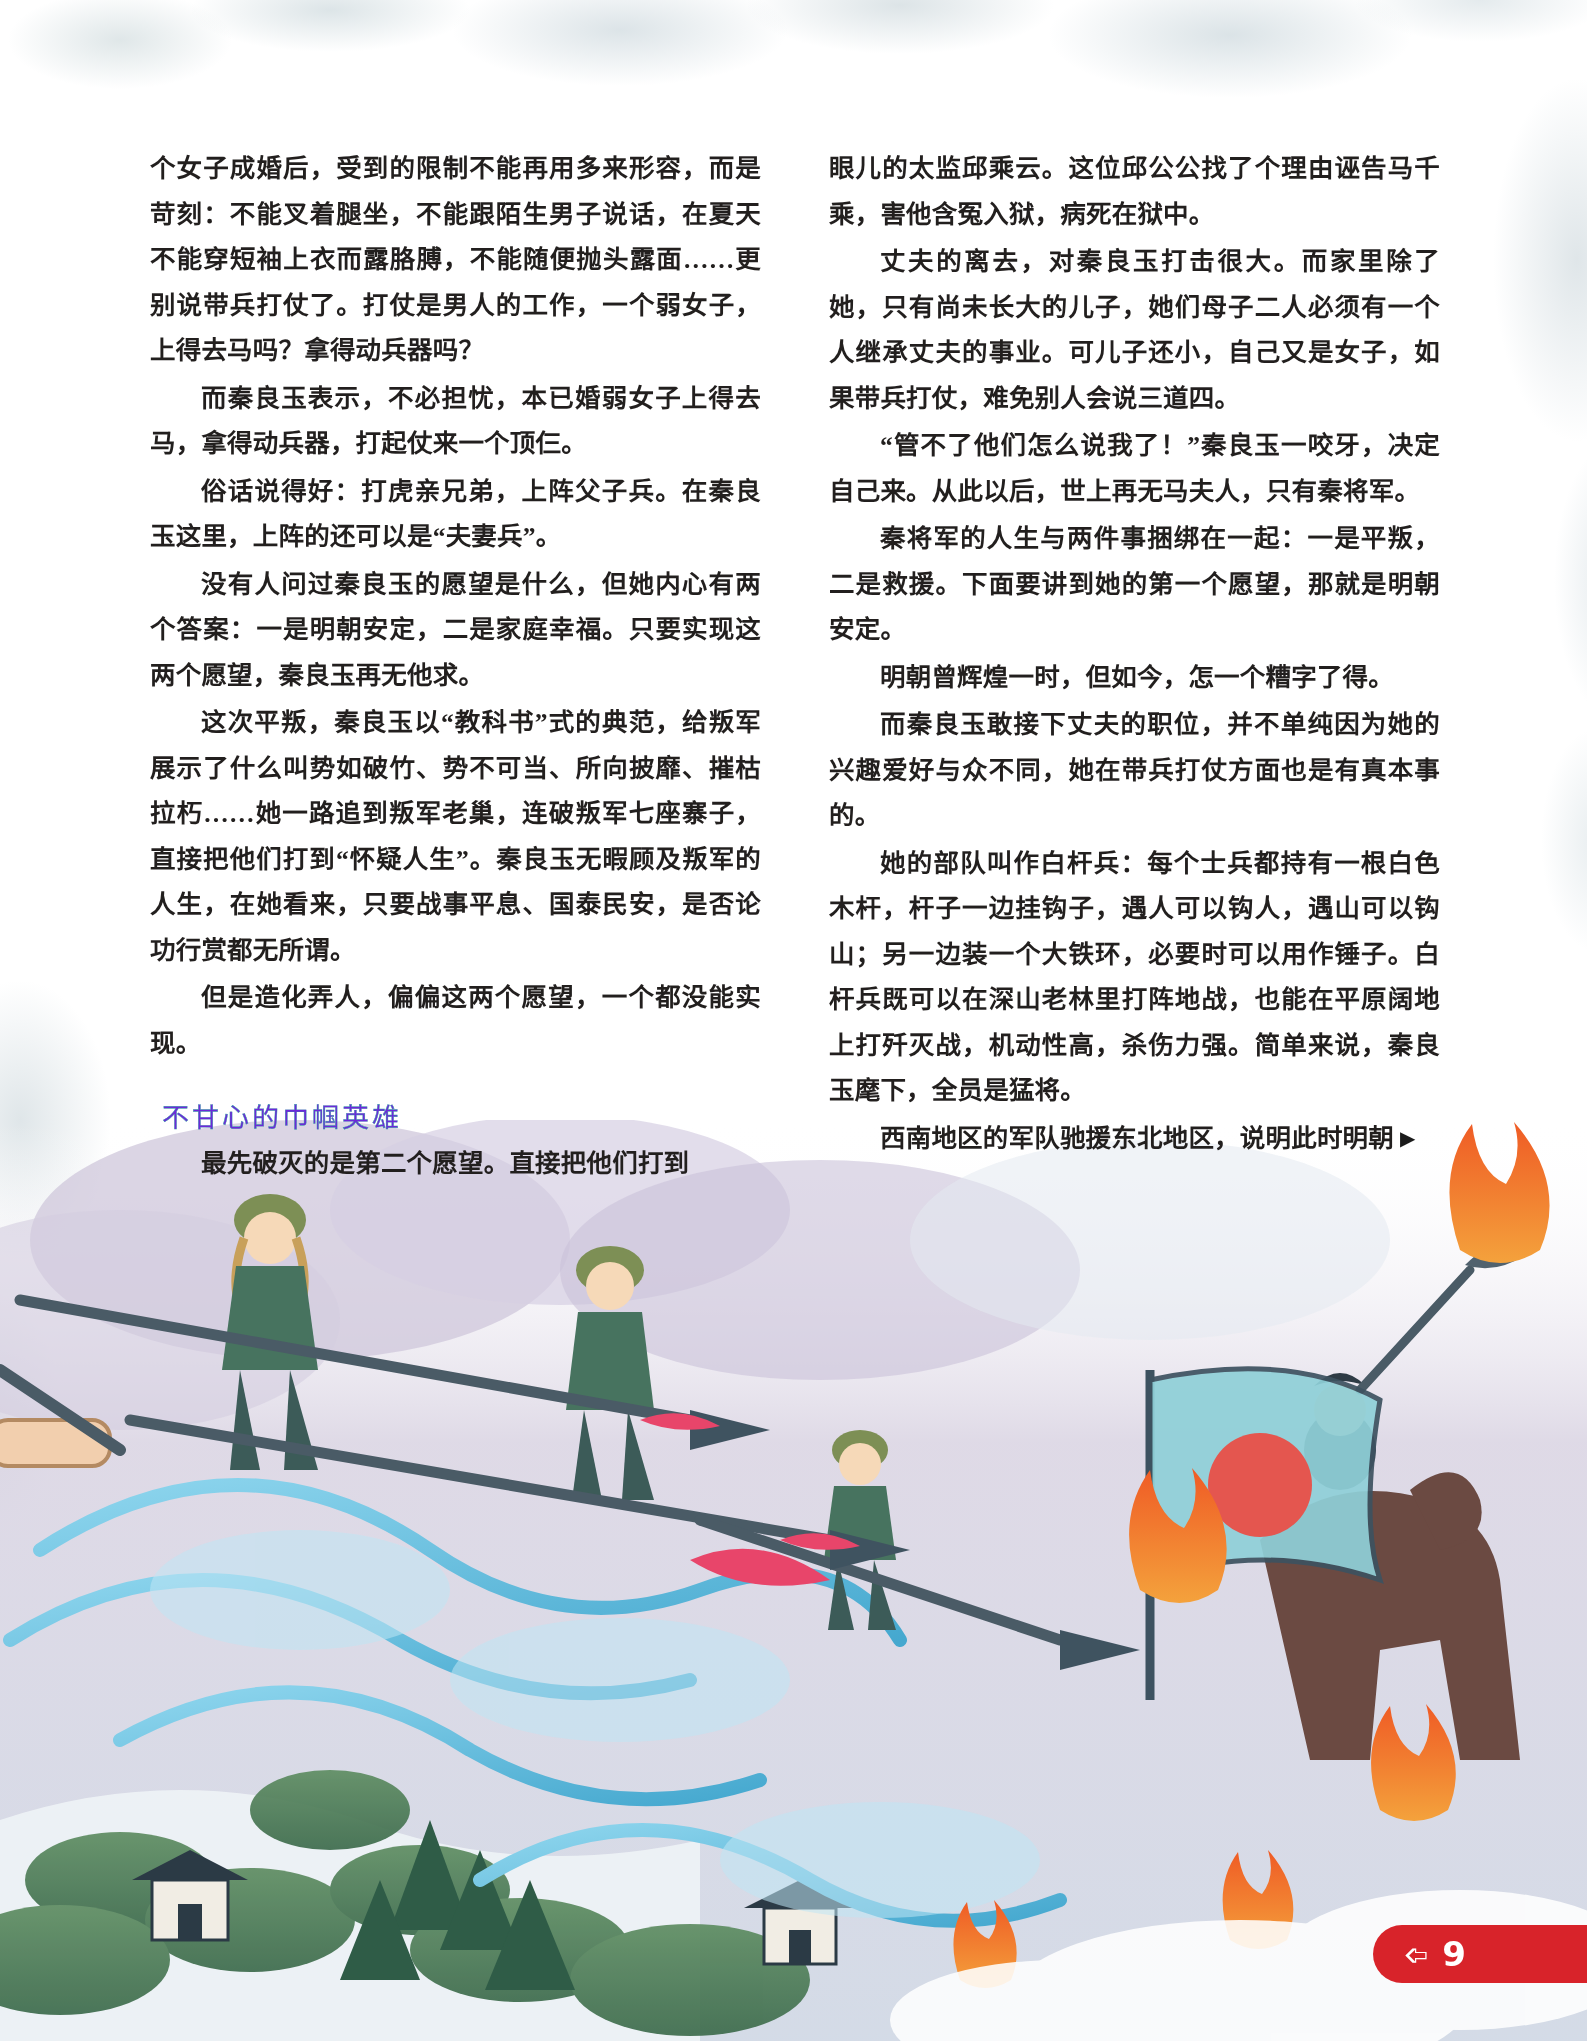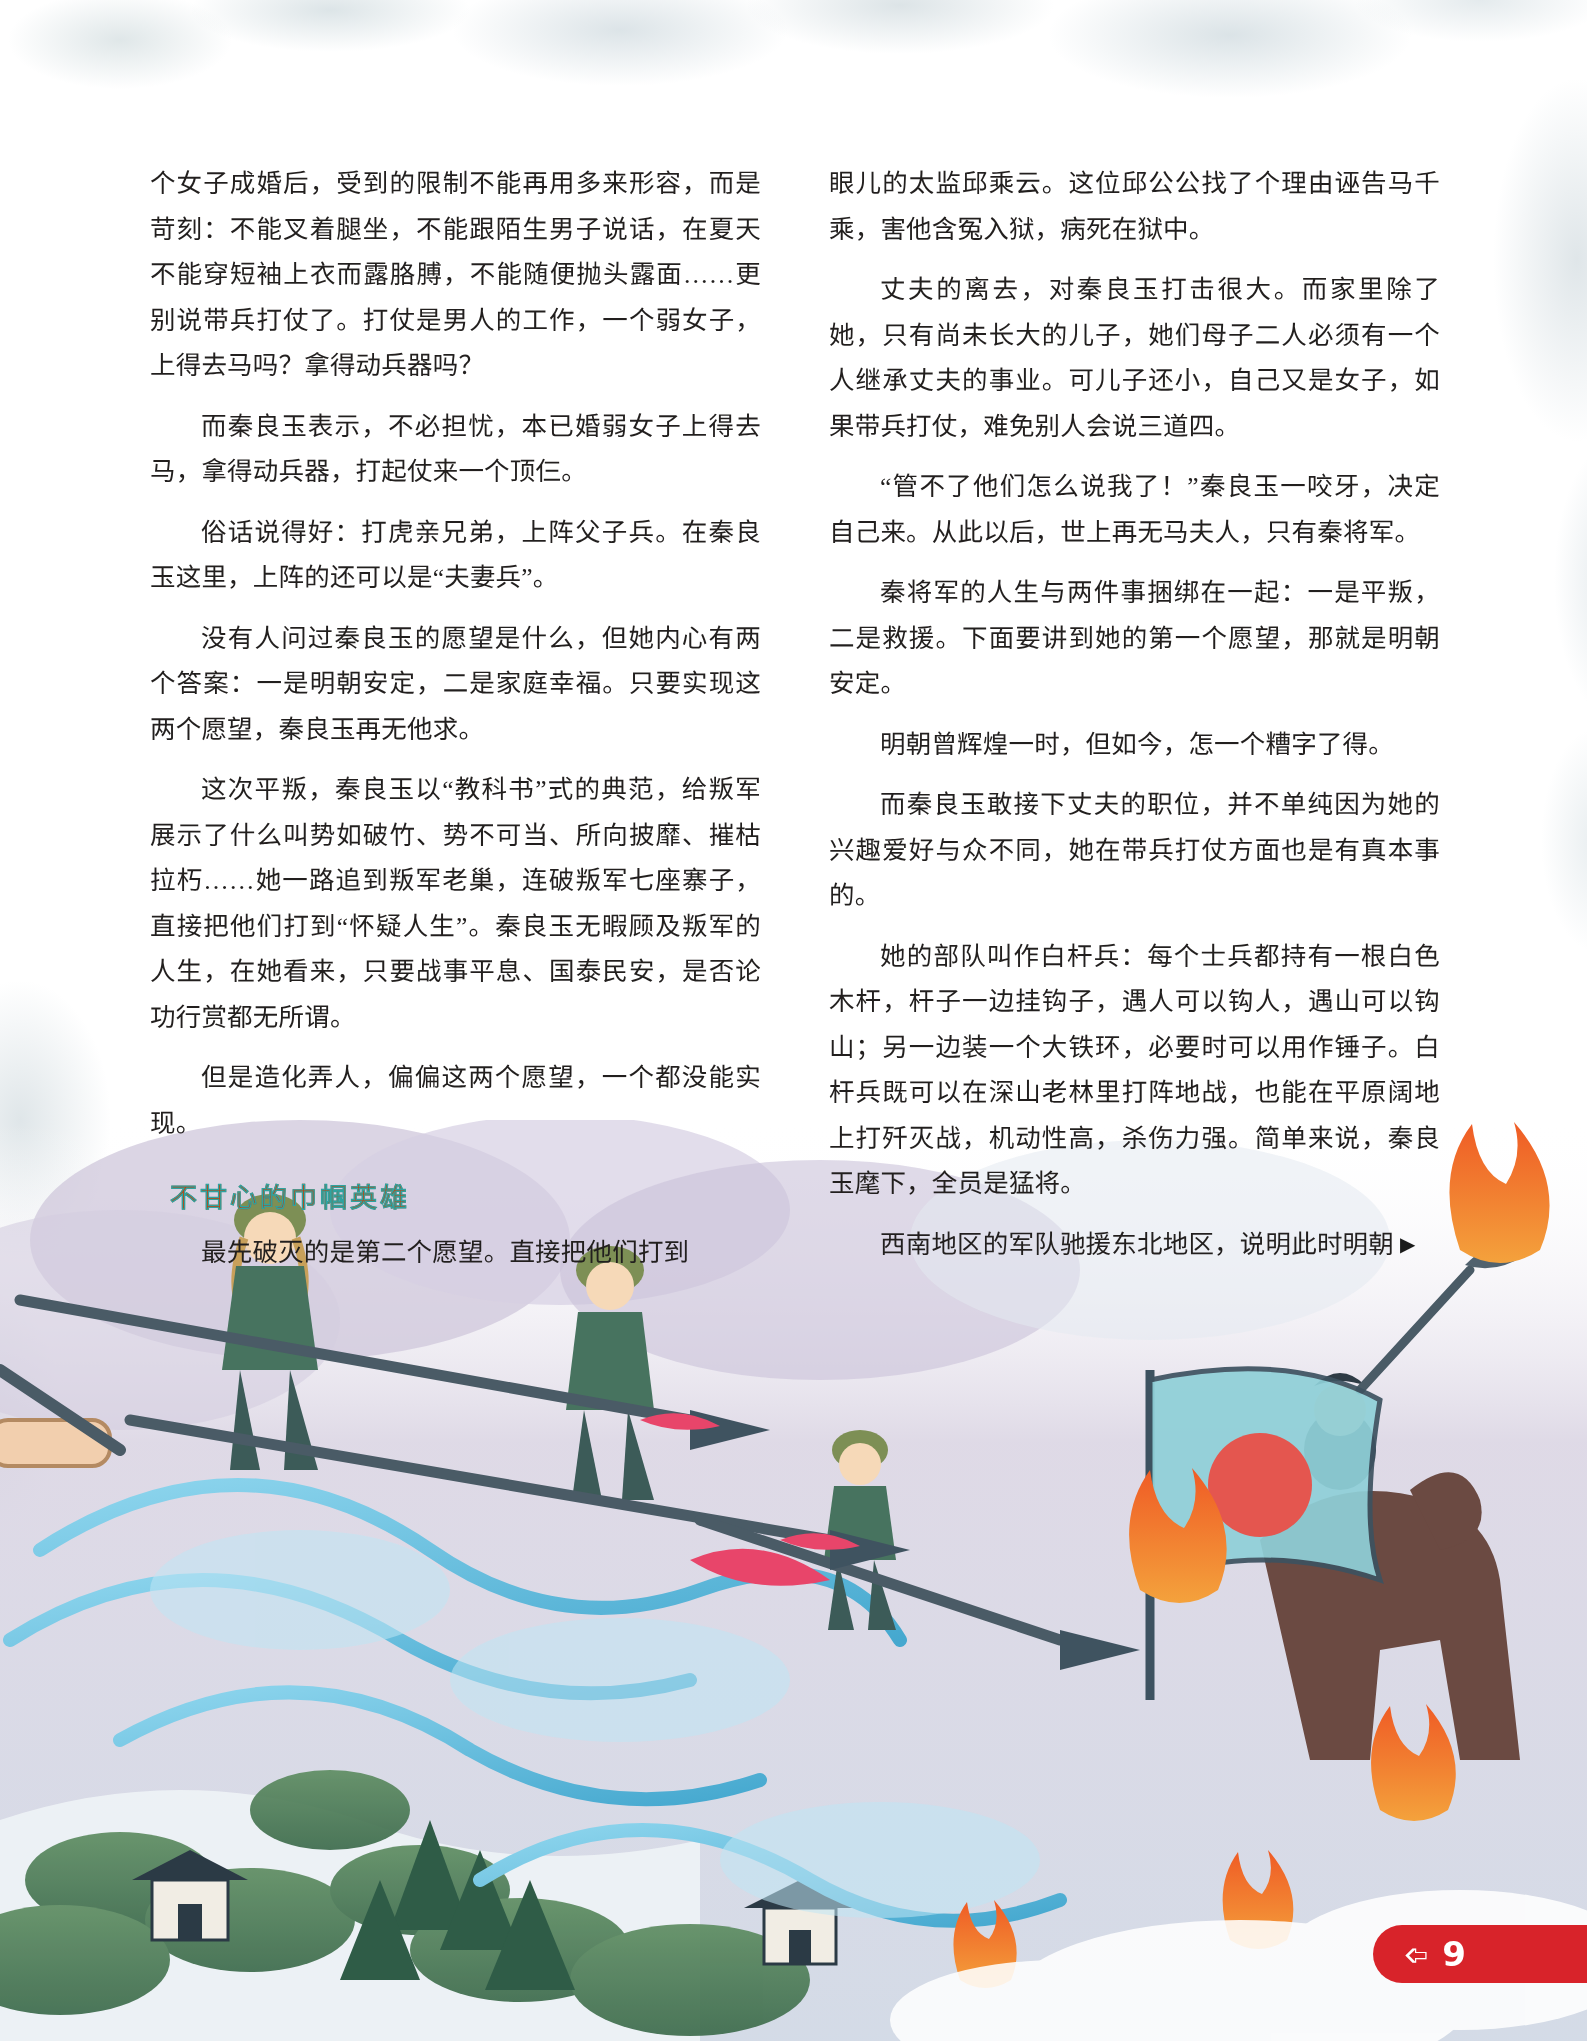--- a/index.html
+++ b/index.html
@@ -53,36 +53,37 @@
     position: absolute;
     top: 146px;
     left: 150px;
     width: 1290px;
     display: flex;
     gap: 68px;
     z-index: 5;
   }
   .col { width: 611px; }
   p.para {
-    margin: 15px 0 2px 0;
+    margin: 0 0 2px 0;
     font-size: 25.5px;
     line-height: 45.5px;
     color: #221f1e;
     text-align: justify;
     text-indent: 2em;
     letter-spacing: .2px;
+    font-weight: bold;
   }
   p.noindent { text-indent: 0; }
   h2.section-title {
-    margin: 30px 0 6px 20px;
+    margin: 30px 0 6px 12px;
     font-family: "DejaVu Sans", "Liberation Sans", sans-serif;
-    font-weight: bold;
+    font-weight: normal;
     font-size: 27px;
     letter-spacing: 3px;
-    color: #c2410c;
+    color: #6d28d9;
     -webkit-text-stroke: .4px #2ea3a0;
   }
   .arrow-cont {
     color: #1b1b1b;
     font-size: 20px;
     vertical-align: 2px;
     margin-left: 6px;
   }
 
   

